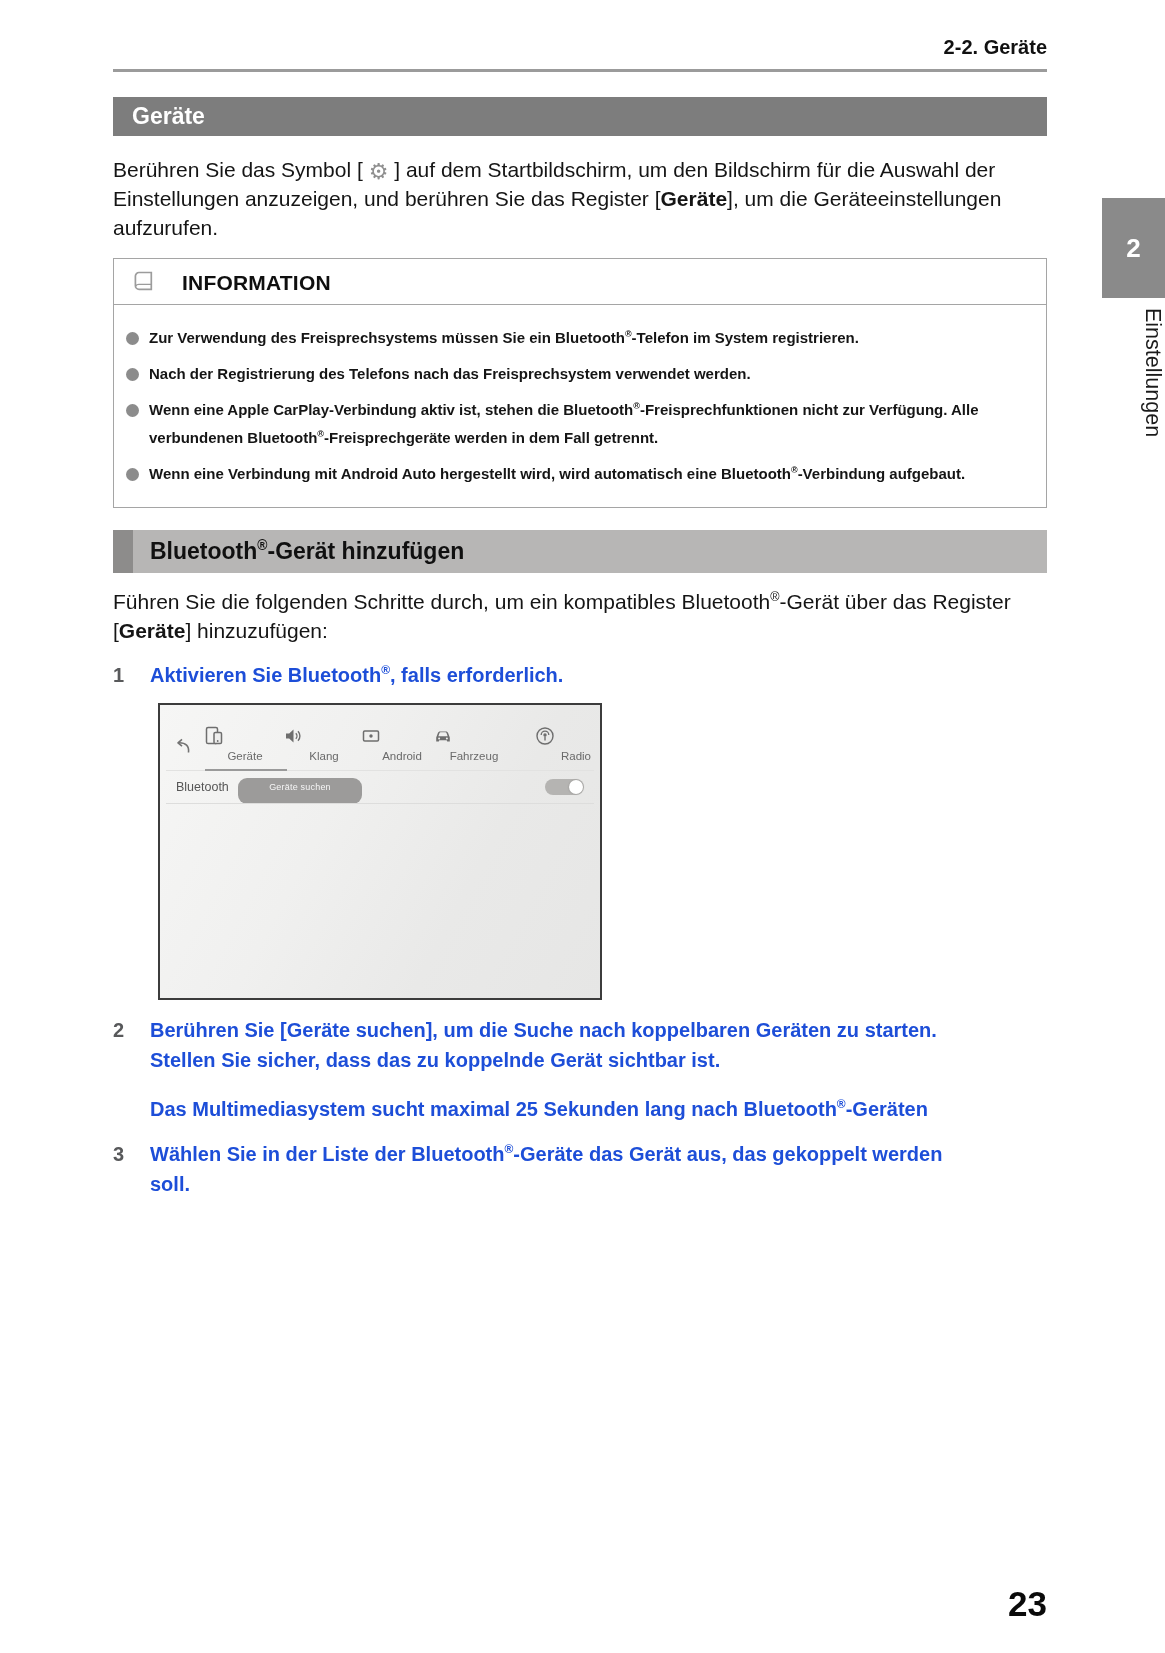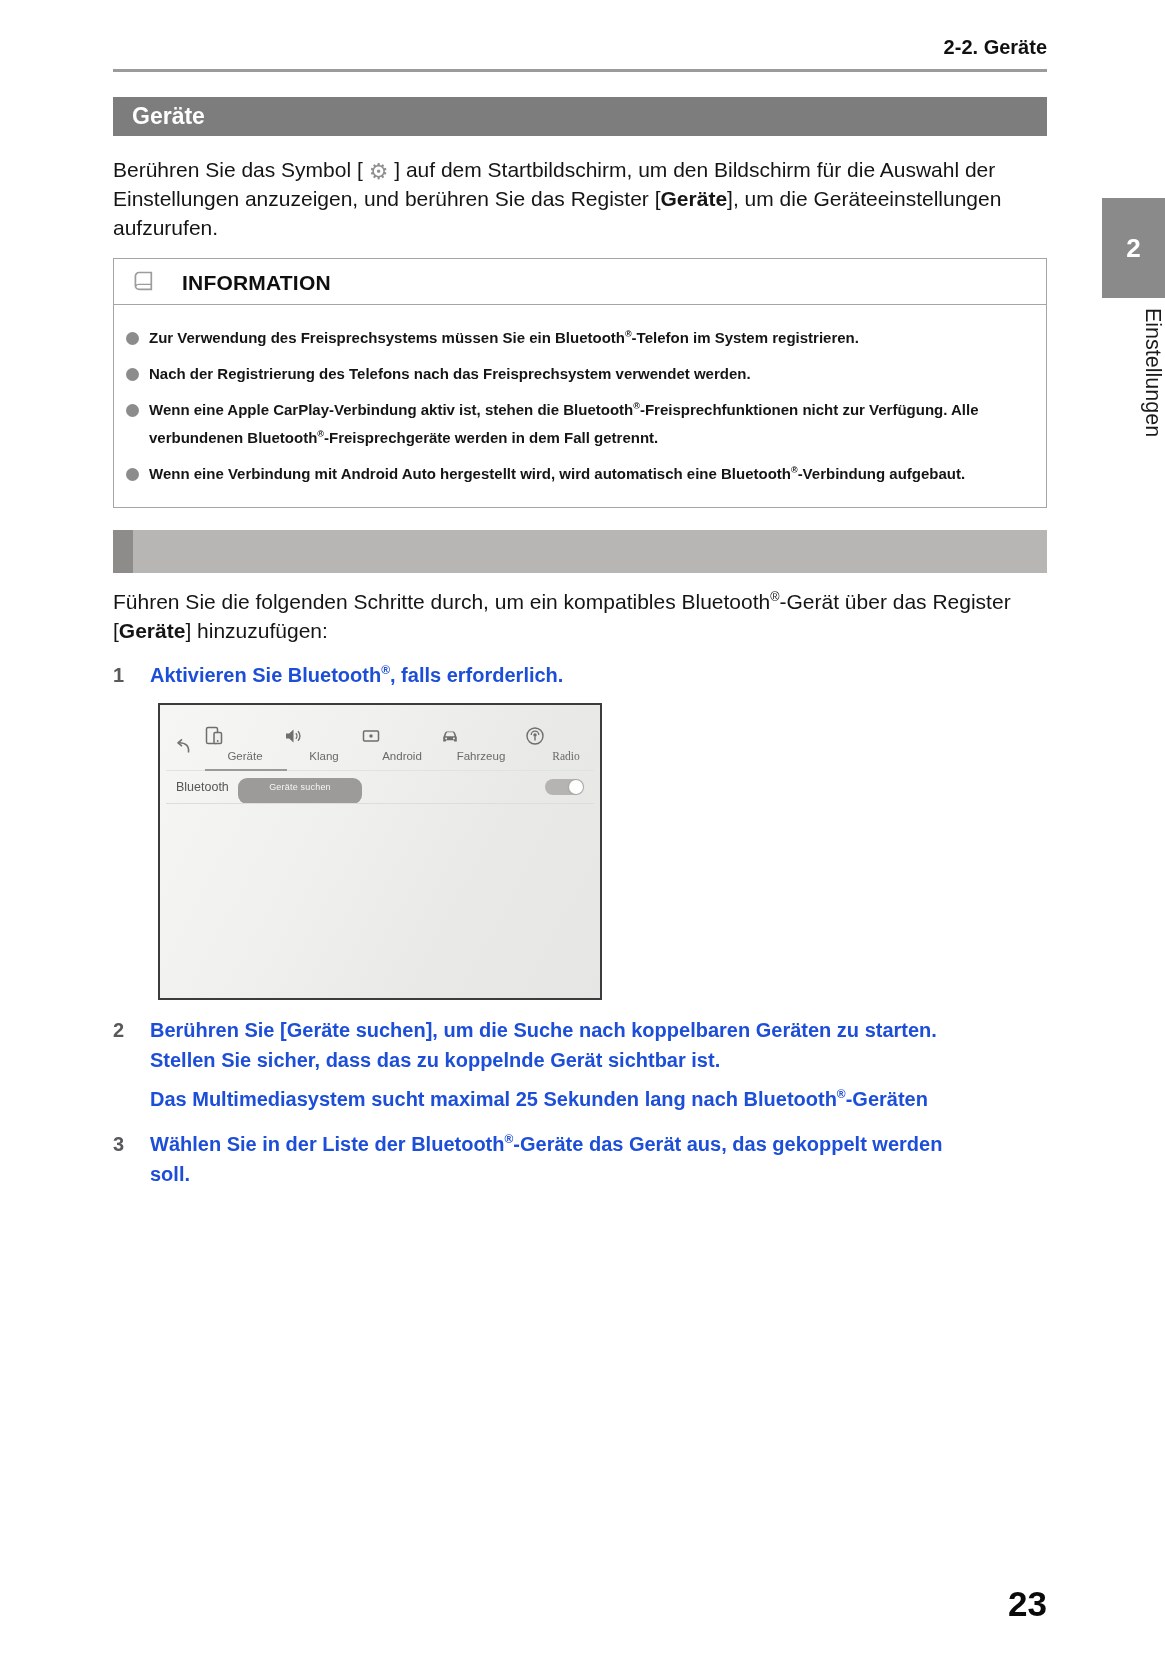--- a/index.html
+++ b/index.html
@@ -43,21 +43,21 @@
   .bullet:first-child{margin-top:4px;}
   .disc{width:13px;height:13px;border-radius:50%;background:var(--bullet,#8c8c8c);flex:0 0 auto;margin:8px 10px 0 0;}
   .bullet-text{font-size:15px;line-height:28px;max-width:880px;font-weight:bold;}
 
   
   .intro{margin-top:14px;}
   .step{display:flex;margin-top:15px;}
   .step-num{width:37px;flex:0 0 auto;font-size:20px;font-weight:bold;color:var(--step-number,#58595b);line-height:30px;}
   .step-body{font-size:20px;font-weight:bold;line-height:30px;max-width:812px;color:#1d4ed8;}
   .step-body p{margin:0;}
-  .step-body p + p{margin-top:9px;}
+  .step-body p + p{margin-top:19px;}
 
   
   .shot{
     position:relative;margin:13px 0 0 45px;width:444px;height:297px;
     border:2px solid #3c3c3c;box-sizing:border-box;
     background:linear-gradient(118deg,#f6f6f5 0%,#f0f0ef 38%,#e9e9e8 68%,#e6e6e5 100%);
   }
   .si-back{position:absolute;left:12px;top:30px;}
   .si-tab{position:absolute;width:84px;text-align:center;top:20px;}
   .si-tab .ico{display:block;margin:0 auto;height:22px;}
@@ -126,20 +126,21 @@
       </div>
       <div class="bullet">
         <span class="disc"></span>
         <span class="bullet-text">Wenn eine Verbindung mit Android Auto hergestellt wird, wird automatisch eine Bluetooth<sup class="reg">®</sup>-Verbindung aufgebaut.</span>
       </div>
     </div>
   </div>
 
   <div class="subtitle-bar">
     <div class="subtitle-accent"></div>
+    <div class="subtitle-text">Bluetooth<sup class="reg">®</sup>-Gerät hinzufügen</div>
   </div>
 
   <div class="para intro"><span>Führen Sie die folgenden Schritte durch, um ein kompatibles Bluetooth<sup class="reg">®</sup>-Gerät über das Register [</span><b>Geräte</b><span>] hinzuzufügen:</span></div>
 
   <div class="step">
     <div class="step-num">1</div>
     <div class="step-body">Aktivieren Sie Bluetooth<sup class="reg">®</sup>, falls erforderlich.</div>
   </div>
 
   <div class="shot">
@@ -175,33 +176,33 @@
     <div class="si-tab" style="left:200px;">
       <span class="ico">
         <svg width="22" height="22" viewBox="0 0 22 22">
           <rect x="3.5" y="6" width="15" height="10" rx="1.2" fill="none" stroke="#6e6e6e" stroke-width="1.5"></rect>
           <circle cx="11" cy="11" r="1.7" fill="#6e6e6e"></circle>
         </svg>
       </span>
       <span class="lbl">Android</span>
     </div>
 
-    <div class="si-tab" style="left:279px;">
+    <div class="si-tab" style="left:272px;">
       <span class="ico">
         <svg width="22" height="22" viewBox="0 0 22 22">
           <path d="M4.2 12.6l1.6-4.4c.4-1 1.2-1.7 2.3-1.7h5.8c1.1 0 1.9.7 2.3 1.7l1.6 4.4v4h-2.6l-.5-1.4H7.3l-.5 1.4H4.2v-4z" fill="#6e6e6e"></path>
           <path d="M6.4 11.2l1-3c.2-.6.6-.9 1.2-.9h4.8c.6 0 1 .3 1.2.9l1 3H6.4z" fill="#efefee"></path>
           <circle cx="7.1" cy="13.6" r="1" fill="#efefee"></circle>
           <circle cx="14.9" cy="13.6" r="1" fill="#efefee"></circle>
         </svg>
       </span>
       <span class="lbl">Fahrzeug</span>
     </div>
 
-    <div class="si-tab" style="left:364px;font-family:Liberation Serif, serif;">
+    <div class="si-tab" style="left:374px;">
       <span class="ico">
         <svg width="22" height="22" viewBox="0 0 22 22">
           <circle cx="11" cy="11" r="8" fill="none" stroke="#6e6e6e" stroke-width="1.4"></circle>
           <path d="M7.2 10a3.8 3.8 0 0 1 7.6 0" fill="none" stroke="#6e6e6e" stroke-width="1.3"></path>
           <circle cx="11" cy="10" r="1.7" fill="#6e6e6e"></circle>
           <path d="M11 11.5V15.5" stroke="#6e6e6e" stroke-width="1.4"></path>
         </svg>
       </span>
       <span class="lbl">Radio</span>
     </div>

